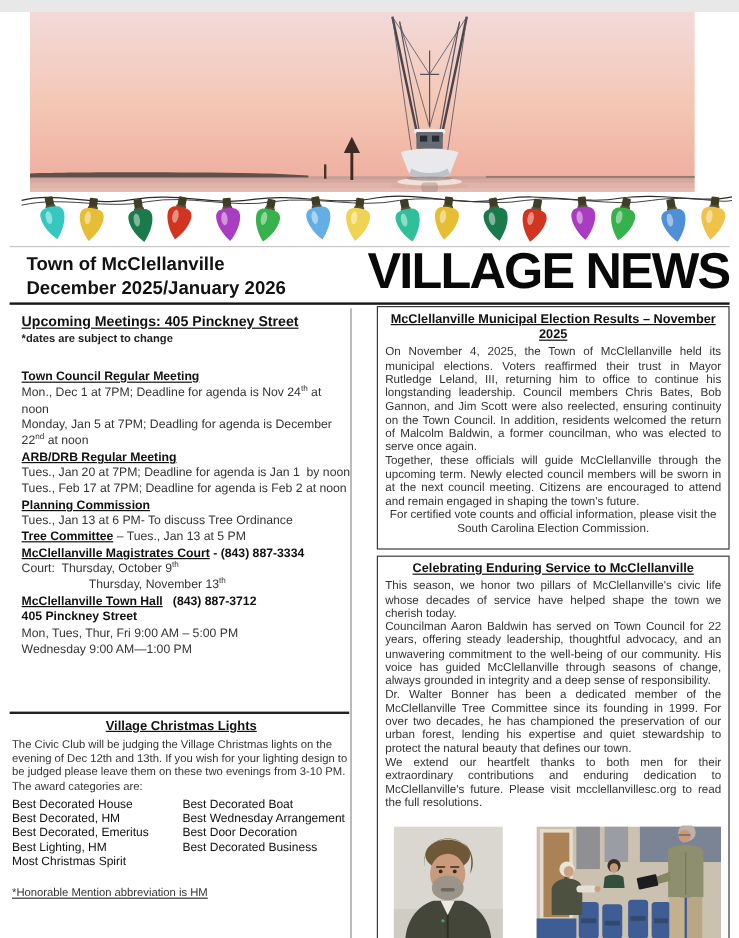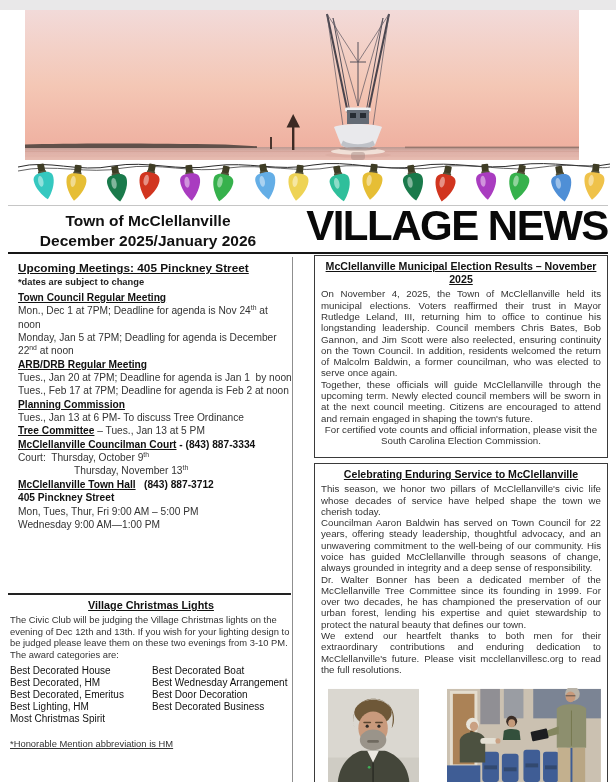--- a/index.html
+++ b/index.html
@@ -9,32 +9,32 @@
     font-family:"Liberation Sans","DejaVu Sans",sans-serif;
     color:#2b2b2b;
   }
   .abs{position:absolute;}
   .topbar{left:0;top:0;width:616px;height:10px;background:#e9e8e9;}
   .hero{left:25px;top:10px;width:554px;height:150px;}
   .hero svg{display:block;width:100%;height:100%;}
   .lights{left:18px;top:158px;width:592px;height:50px;}
   .lights svg{display:block;width:100%;height:100%;overflow:visible;}
   .lights-rule{left:8px;top:205px;width:600px;height:1px;background:#c6c6c6;}
-  .mast-left{left:22px;top:211px;width:252px;text-align:center;
+  .mast-left{left:22px;top:211px;width:252px;
     font-size:15.5px;line-height:19.5px;font-weight:bold;color:#111;}
   .mast-title{left:304px;top:202px;width:306px;text-align:center;
     font-size:42px;line-height:48px;font-weight:900;letter-spacing:-1.5px;color:#090909;white-space:nowrap;}
   .header-rule{left:8px;top:252px;width:600px;height:2px;background:#161616;}
   .col-divider{left:292px;top:257px;width:1px;height:525px;background:#8f8f8f;}
 
   
   .leftcol{left:18px;top:261px;width:274px;}
   .lc-h1{font-size:11.8px;font-weight:bold;text-decoration:underline;color:#111;line-height:14px;}
   .lc-note{font-size:9.3px;font-weight:bold;color:#222;line-height:12px;margin-top:1px;}
-  .mlines{margin-top:3px;}
+  .mlines{margin-top:20px;}
   .ln{font-size:10.2px;line-height:13.35px;white-space:pre;color:#333;}
   .ln .b{font-weight:bold;color:#111;}
   .ln .u{text-decoration:underline;}
   .ln .sup{vertical-align:super;font-size:6.8px;line-height:0;}
   .ln.indent{padding-left:56px;}
   .left-rule2{left:8px;top:593px;width:283px;height:1.5px;background:#222;}
 
   .xmas{left:10px;top:599px;width:282px;}
   .xm-h{font-size:10.8px;font-weight:bold;text-decoration:underline;text-align:center;color:#111;line-height:13px;}
   .xm-p{font-size:9.4px;line-height:11.7px;color:#333;margin-top:2px;}
@@ -238,21 +238,21 @@
       <div class="ln"><span class="">Mon., Dec 1 at 7PM; Deadline for agenda is Nov 24</span><span class="sup">th</span><span class=""> at</span></div>
       <div class="ln"><span class="">noon</span></div>
       <div class="ln"><span class="">Monday, Jan 5 at 7PM; Deadling for agenda is December</span></div>
       <div class="ln"><span class="">22</span><span class="sup">nd</span><span class=""> at noon</span></div>
       <div class="ln"><span class="b u ">ARB/DRB Regular Meeting</span></div>
       <div class="ln"><span class="">Tues., Jan 20 at 7PM; Deadline for agenda is Jan 1  by noon</span></div>
       <div class="ln"><span class="">Tues., Feb 17 at 7PM; Deadline for agenda is Feb 2 at noon</span></div>
       <div class="ln"><span class="b u ">Planning Commission</span></div>
       <div class="ln"><span class="">Tues., Jan 13 at 6 PM- To discuss Tree Ordinance</span></div>
       <div class="ln"><span class="b u ">Tree Committee</span><span class=""> – Tues., Jan 13 at 5 PM</span></div>
-      <div class="ln"><span class="b u ">McClellanville Councilman Court</span><span class="b "> - (843) 887-3334</span></div>
+      <div class="ln"><span class="b u ">McClellanville Magistrates Court</span><span class="b "> - (843) 887-3334</span></div>
       <div class="ln"><span class="">Court:  Thursday, October 9</span><span class="sup">th</span></div>
       <div class="ln indent"><span class="">Thursday, November 13</span><span class="sup">th</span></div>
       <div class="ln"><span class="b u ">McClellanville Town Hall</span><span class="b ">   (843) 887-3712</span></div>
       <div class="ln"><span class="b ">405 Pinckney Street</span></div>
       <div class="ln"><span class="">Mon, Tues, Thur, Fri 9:00 AM – 5:00 PM</span></div>
       <div class="ln"><span class="">Wednesday 9:00 AM—1:00 PM</span></div>
     </div>
 </div>
 <div class="abs left-rule2"></div>
 

